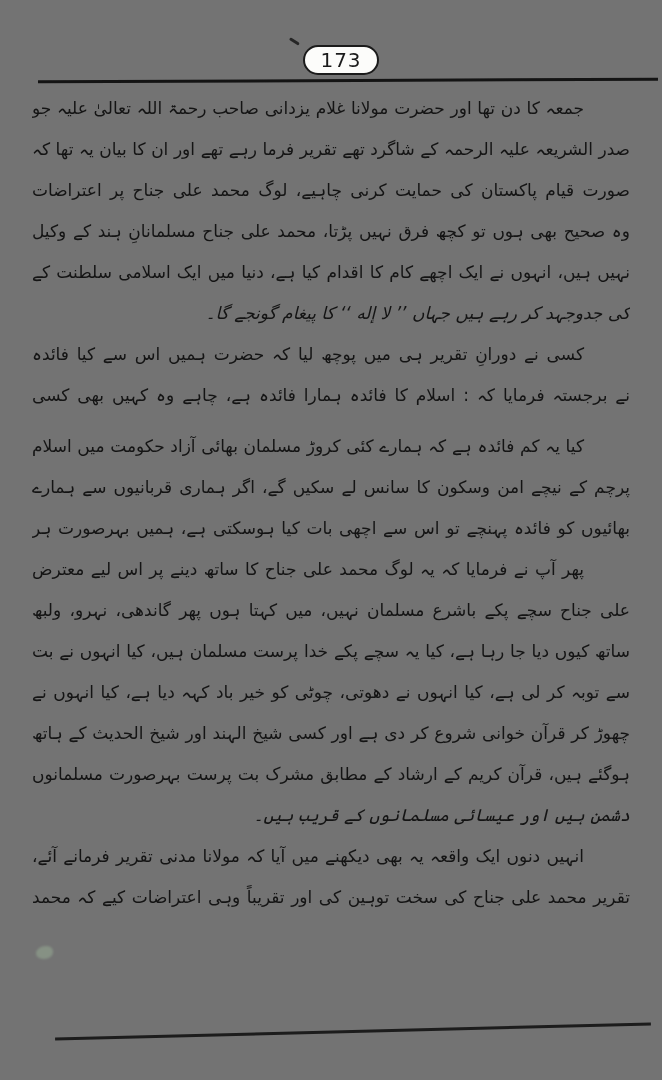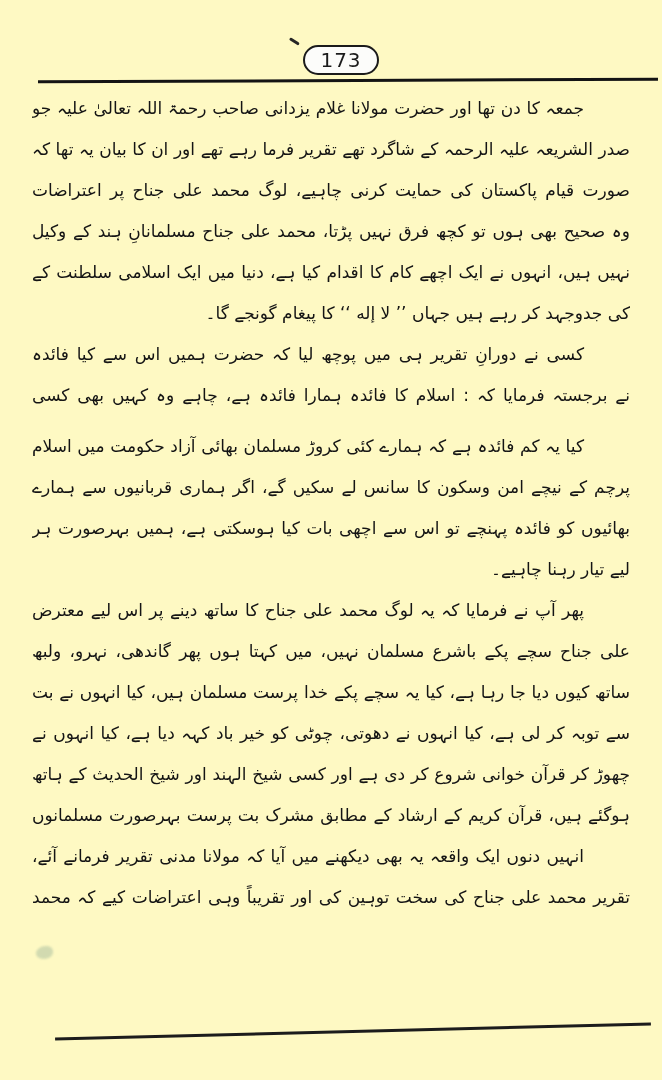--- a/index.html
+++ b/index.html
@@ -3,21 +3,21 @@
 <meta charset="utf-8">
 <style>
   html,body{margin:0;padding:0;}
   body{
     width:662px;height:1080px;position:relative;overflow:hidden;
     background:#e9e9e7;
     font-family:"DejaVu Sans",sans-serif;
   }
   .paper{
     position:absolute;inset:0;
-    background:#fef9c3;
+    background:#737373;
   }
   
   .pill{
     position:absolute;left:303px;top:45px;width:76px;height:30px;
     border:2.5px solid #1b1b1b;border-radius:16px;
     display:flex;align-items:center;justify-content:center;
     font-size:20px;color:#1b1b1b;letter-spacing:1px;
     background:#fcfcfa;box-sizing:border-box;
   }
   .tick{
@@ -37,21 +37,21 @@
   }
   .para{margin:0;}
   .para:nth-child(3){margin-top:10px;}
   .line{
     height:41px;line-height:41px;
     text-align:justify;text-align-last:justify;
     text-justify:inter-word;
     overflow:hidden;
   }
   .line.first{padding-right:46px;}
-  .line.end{text-align-last:right;}
+  .line.end{text-align-last:right;font-style:italic;}
   
   .smudge{
     position:absolute;left:36px;top:946px;width:17px;height:13px;
     background:#9db69a;opacity:.45;
     border-radius:60% 40% 55% 45%;
     filter:blur(1px);
   }
   .rule-bottom{
     position:absolute;left:55px;top:1030px;width:596px;height:2.5px;
     background:#1c1c1c;transform:rotate(-1.45deg);transform-origin:center;
@@ -80,29 +80,29 @@
         <div class="line end">کی جدوجہد کر رہے ہیں جہاں ’’ لا إله ‘‘ کا پیغام گونجے گا۔</div>
       </div>
       <div class="para">
         <div class="line first">کسی نے دورانِ تقریر ہی میں پوچھ لیا کہ حضرت ہمیں اس سے کیا فائدہ ہوگا؟ آپ</div>
         <div class="line">نے برجستہ فرمایا کہ : اسلام کا فائدہ ہمارا فائدہ ہے، چاہے وہ کہیں بھی کسی خطہ میں کیوں نہ</div>
       </div>
       <div class="para">
         <div class="line first">کیا یہ کم فائدہ ہے کہ ہمارے کئی کروڑ مسلمان بھائی آزاد حکومت میں اسلام کے</div>
         <div class="line">پرچم کے نیچے امن وسکون کا سانس لے سکیں گے، اگر ہماری قربانیوں سے ہمارے مسلمان</div>
         <div class="line">بھائیوں کو فائدہ پہنچے تو اس سے اچھی بات کیا ہوسکتی ہے، ہمیں بہرصورت ہر قسم کی قربانی کے</div>
-        <div class="line end">لیے تیار رہنا چاہیے۔</div>
       </div>
       <div class="para">
         <div class="line first">پھر آپ نے فرمایا کہ یہ لوگ محمد علی جناح کا ساتھ دینے پر اس لیے معترض ہیں کہ محمد</div>
         <div class="line">علی جناح سچے پکے باشرع مسلمان نہیں، میں کہتا ہوں پھر گاندھی، نہرو، ولبھ بھائی پٹیل کا</div>
         <div class="line">ساتھ کیوں دیا جا رہا ہے، کیا یہ سچے پکے خدا پرست مسلمان ہیں، کیا انہوں نے بت پرستی</div>
         <div class="line">سے توبہ کر لی ہے، کیا انہوں نے دھوتی، چوٹی کو خیر باد کہہ دیا ہے، کیا انہوں نے وید، گیتا کو</div>
         <div class="line">چھوڑ کر قرآن خوانی شروع کر دی ہے اور کسی شیخ الہند اور شیخ الحدیث کے ہاتھ پر بیعت</div>
         <div class="line">ہوگئے ہیں، قرآن کریم کے ارشاد کے مطابق مشرک بت پرست بہرصورت مسلمانوں کے</div>
+        <div class="line end">دشمن ہیں اور عیسائی مسلمانوں کے قریب ہیں۔</div>
       </div>
       <div class="para">
         <div class="line first">انہیں دنوں ایک واقعہ یہ بھی دیکھنے میں آیا کہ مولانا مدنی تقریر فرمانے آئے، دوران</div>
         <div class="line">تقریر محمد علی جناح کی سخت توہین کی اور تقریباً وہی اعتراضات کیے کہ محمد علی جناح پکے مسلمان</div>
       </div>
     </div>
 
   <span class="smudge"></span>
 
   <div class="rule-bottom"></div>

